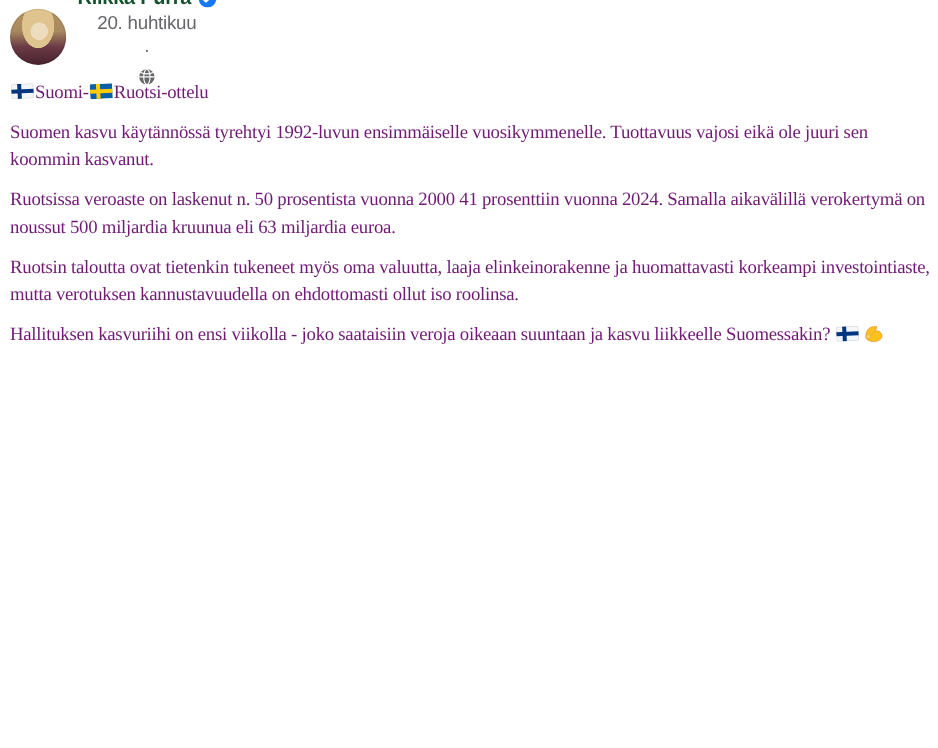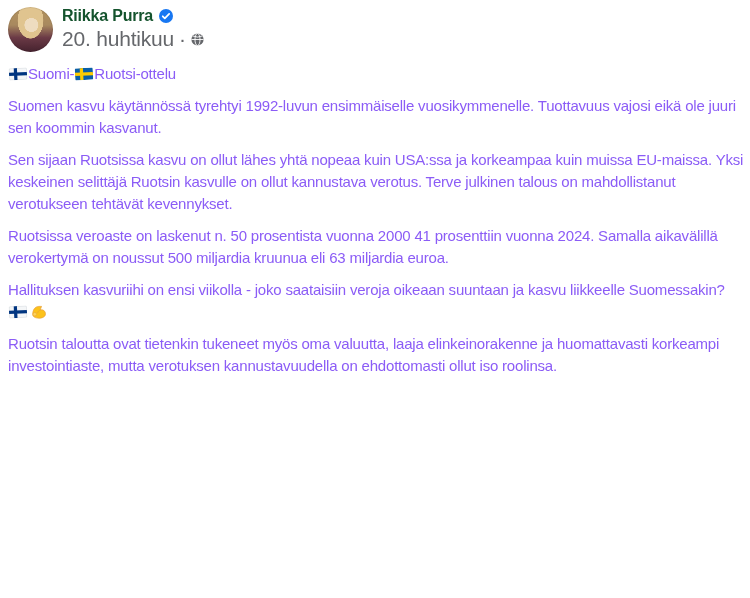--- a/index.html
+++ b/index.html
@@ -40,33 +40,35 @@
     font-weight: 700;
     color: #14532d;
     cursor: pointer;
     letter-spacing: -0.2px;
   }
   .verified { display: inline-flex; width: 14px; height: 14px; }
   .date-row {
     display: flex;
     align-items: center;
     gap: 5px;
-    font-size: 21px;
+    font-size: 15px;
     color: #65676b;
     margin-top: 2px;
     letter-spacing: -0.2px;
+    flex-direction: column;
   }
   .date-row .date { cursor: pointer; }
   .globe { display: inline-flex; width: 13px; height: 13px; margin-top: 1px; }
   .content {
     margin-top: 11px;
     font-size: 15px;
     line-height: 22px;
-    color: #8b5cf6;
+    color: #701a75;
     letter-spacing: -0.2px;
+    font-family: Liberation Serif, serif;
   }
   .content p { margin: 0 0 10px 0; }
   .flag {
     display: inline-block;
     width: 18px;
     height: 12px;
     vertical-align: -1px;
     margin: 0 1px;
     transform: rotate(-3deg);
   }
@@ -118,28 +120,27 @@
             <rect x="0.25" y="0.25" width="17.5" height="11.5" rx="1" fill="#f4f6f8" stroke="#c9cdd1" stroke-width="0.5"></rect>
             <rect x="5" y="0" width="3.2" height="12" fill="#003580"></rect>
             <rect x="0" y="4.4" width="18" height="3.2" fill="#003580"></rect>
           </svg></span><span>Suomi-</span><span class="flag"><svg viewBox="0 0 18 12" aria-hidden="true">
             <rect x="0" y="0" width="18" height="12" rx="1" fill="#0a5fa6"></rect>
             <rect x="5" y="0" width="3.2" height="12" fill="#fecc02"></rect>
             <rect x="0" y="4.4" width="18" height="3.2" fill="#fecc02"></rect>
           </svg></span><span>Ruotsi-ottelu</span></p>
 
     <p>Suomen kasvu käytännössä tyrehtyi 1992-luvun ensimmäiselle vuosikymmenelle. Tuottavuus vajosi eikä ole juuri sen koommin kasvanut.</p>
-    <p>Sen sijaan Ruotsissa kasvu on ollut lähes yhtä nopeaa kuin USA:ssa ja korkeampaa kuin muissa EU-maissa. Yksi keskeinen selittäjä Ruotsin kasvulle on ollut kannustava verotus. Terve julkinen talous on mahdollistanut verotukseen tehtävät kevennykset.</p>
     <p>Ruotsissa veroaste on laskenut n. 50 prosentista vuonna 2000 41 prosenttiin vuonna 2024. Samalla aikavälillä verokertymä on noussut 500 miljardia kruunua eli 63 miljardia euroa.</p>
+    <p>Ruotsin taloutta ovat tietenkin tukeneet myös oma valuutta, laaja elinkeinorakenne ja huomattavasti korkeampi investointiaste, mutta verotuksen kannustavuudella on ehdottomasti ollut iso roolinsa.</p>
+
     <p><span>Hallituksen kasvuriihi on ensi viikolla - joko saataisiin veroja oikeaan suuntaan ja kasvu liikkeelle Suomessakin? </span><span class="flag"><svg viewBox="0 0 18 12" aria-hidden="true">
             <rect x="0.25" y="0.25" width="17.5" height="11.5" rx="1" fill="#f4f6f8" stroke="#c9cdd1" stroke-width="0.5"></rect>
             <rect x="5" y="0" width="3.2" height="12" fill="#003580"></rect>
             <rect x="0" y="4.4" width="18" height="3.2" fill="#003580"></rect>
           </svg></span><span class="biceps"><svg viewBox="0 0 20 20" aria-hidden="true">
             <path d="M3.2 13.6 C3.2 8.2 5.6 4.2 10.4 4.0 L13.6 4.0 C13.0 5.6 12.2 6.8 12.2 8.2 C15.4 7.4 18.2 9.4 18.2 12.8 C18.2 15.8 15.2 17.8 10.8 17.8 C6.2 17.8 3.2 16.2 3.2 13.6 Z" fill="#fcc21b" stroke="#e8a33d" stroke-width="0.9" stroke-linejoin="round"></path>
             <path d="M12.2 8.2 C10.6 8.6 9.4 9.8 9.0 11.4" fill="none" stroke="#e8a33d" stroke-width="0.9" stroke-linecap="round"></path>
             <circle cx="5.6" cy="13.2" r="2.1" fill="#fdd45e" stroke="#e8a33d" stroke-width="0.7"></circle>
           </svg></span></p>
 
-    <p>Ruotsin taloutta ovat tietenkin tukeneet myös oma valuutta, laaja elinkeinorakenne ja huomattavasti korkeampi investointiaste, mutta verotuksen kannustavuudella on ehdottomasti ollut iso roolinsa.</p>
-
   </div>
 </div>
 
 </body></html>

